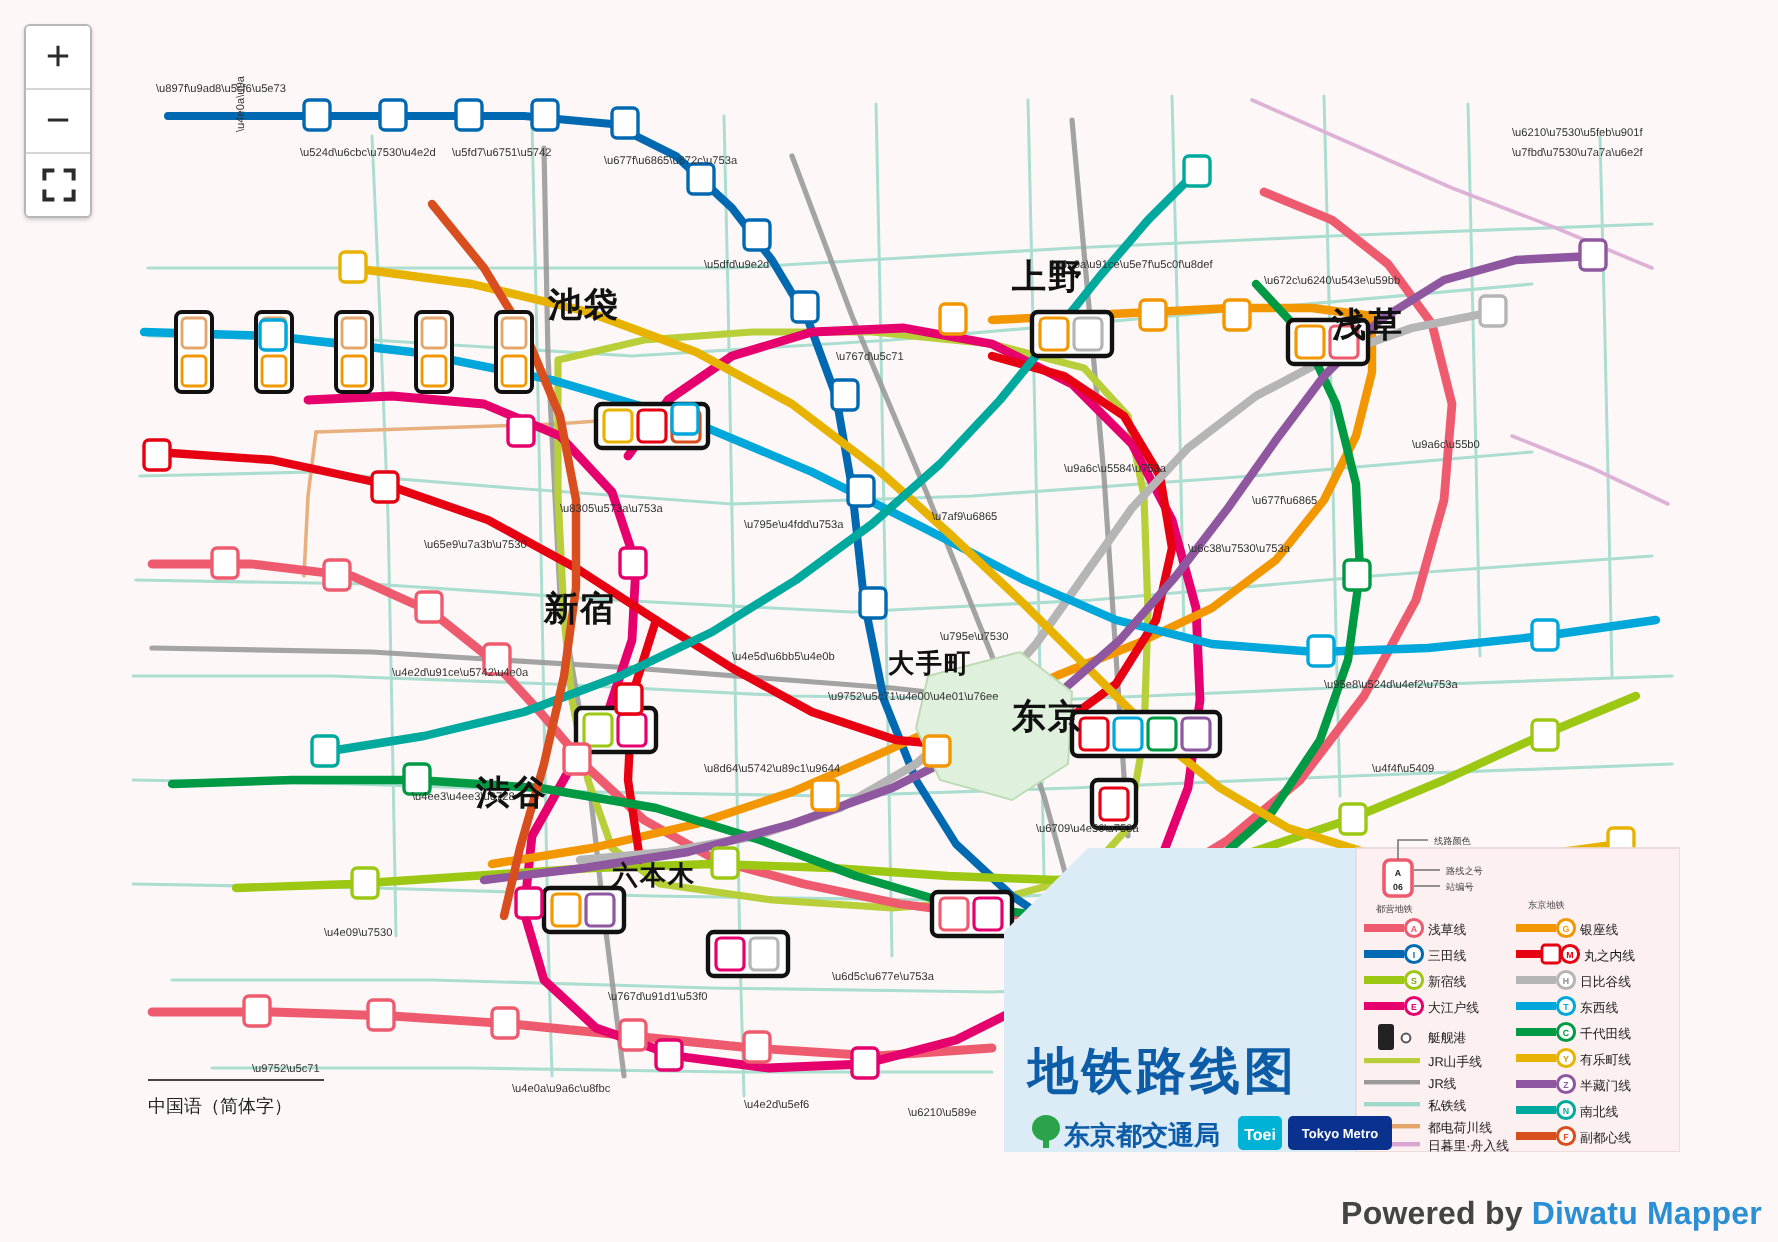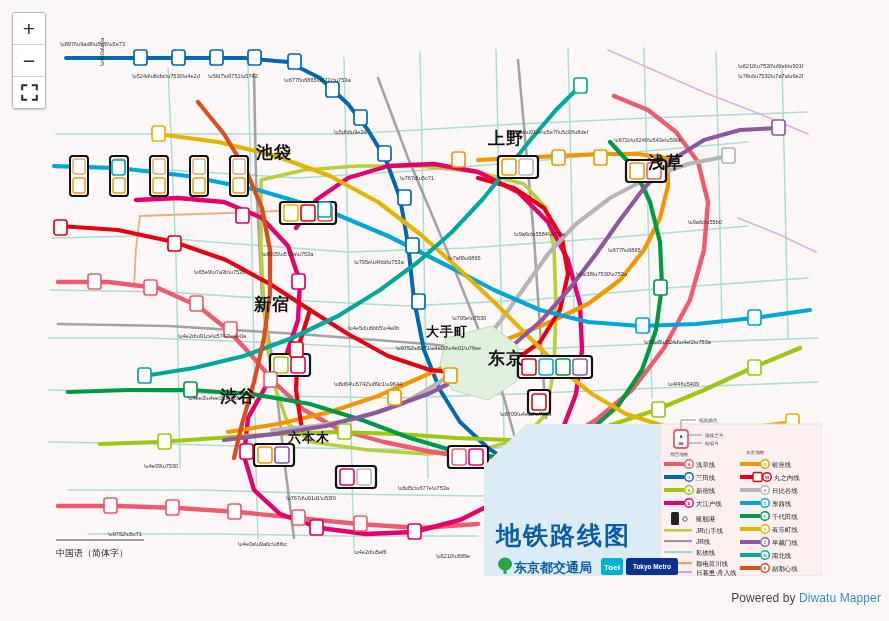--- a/index.html
+++ b/index.html
@@ -8,21 +8,21 @@
     background:#fdf8f7;
     font-family:"Liberation Sans", sans-serif;
     position:relative;
   }
   
   #map-viewport{
     position:absolute;left:0;top:0;width:889px;height:596px;
     background:#fdf8f7;overflow:hidden;
   }
   #map-canvas{
-    position:absolute;left:48px;top:38px;width:774px;height:538px;
+    position:absolute;left:66px;top:38px;width:774px;height:538px;
   }
   svg.mapsvg{display:block;}
 
   
   #zoom-controls{
     position:absolute;left:12px;top:12px;width:32px;
     border:1px solid #b7b7b7;border-radius:3px;
     background:#fff;z-index:40;
     box-shadow:0 1px 2px rgba(0,0,0,.18);
   }
@@ -31,23 +31,24 @@
     cursor:pointer;background:#fff;color:#2b2b2b;
     font-size:21px;line-height:1;user-select:none;
   }
   .zoom-btn+.zoom-btn{border-top:1px solid #d5d5d5;}
   .zoom-btn:first-child{border-radius:2px 2px 0 0;}
   .zoom-btn:last-child{border-radius:0 0 2px 2px;}
   .zoom-btn svg{display:block;}
 
   
   #attribution{
-    position:absolute;right:8px;bottom:16px;
-    font-size:12px;color:#444;z-index:40;
+    position:absolute;right:8px;bottom:4px;
+    font-size:16px;color:#444;z-index:40;
     letter-spacing:.1px;
+    font-weight:bold;
   }
   #attribution a{color:#2c8fd6;text-decoration:none;}
 
   
   text{font-family:"Liberation Sans", sans-serif;}
   .stn-cjk-sm{font-size:5.6px;fill:#333;}
   .big-stn{font-size:17px;font-weight:bold;fill:#111;letter-spacing:1px;}
   .legend-cjk{font-size:6.4px;fill:#1a1a1a;}
   .legend-note{font-size:4.6px;fill:#444;}
   .title-cjk{font-size:25px;font-weight:bold;fill:#0d5ca8;letter-spacing:2px;}

